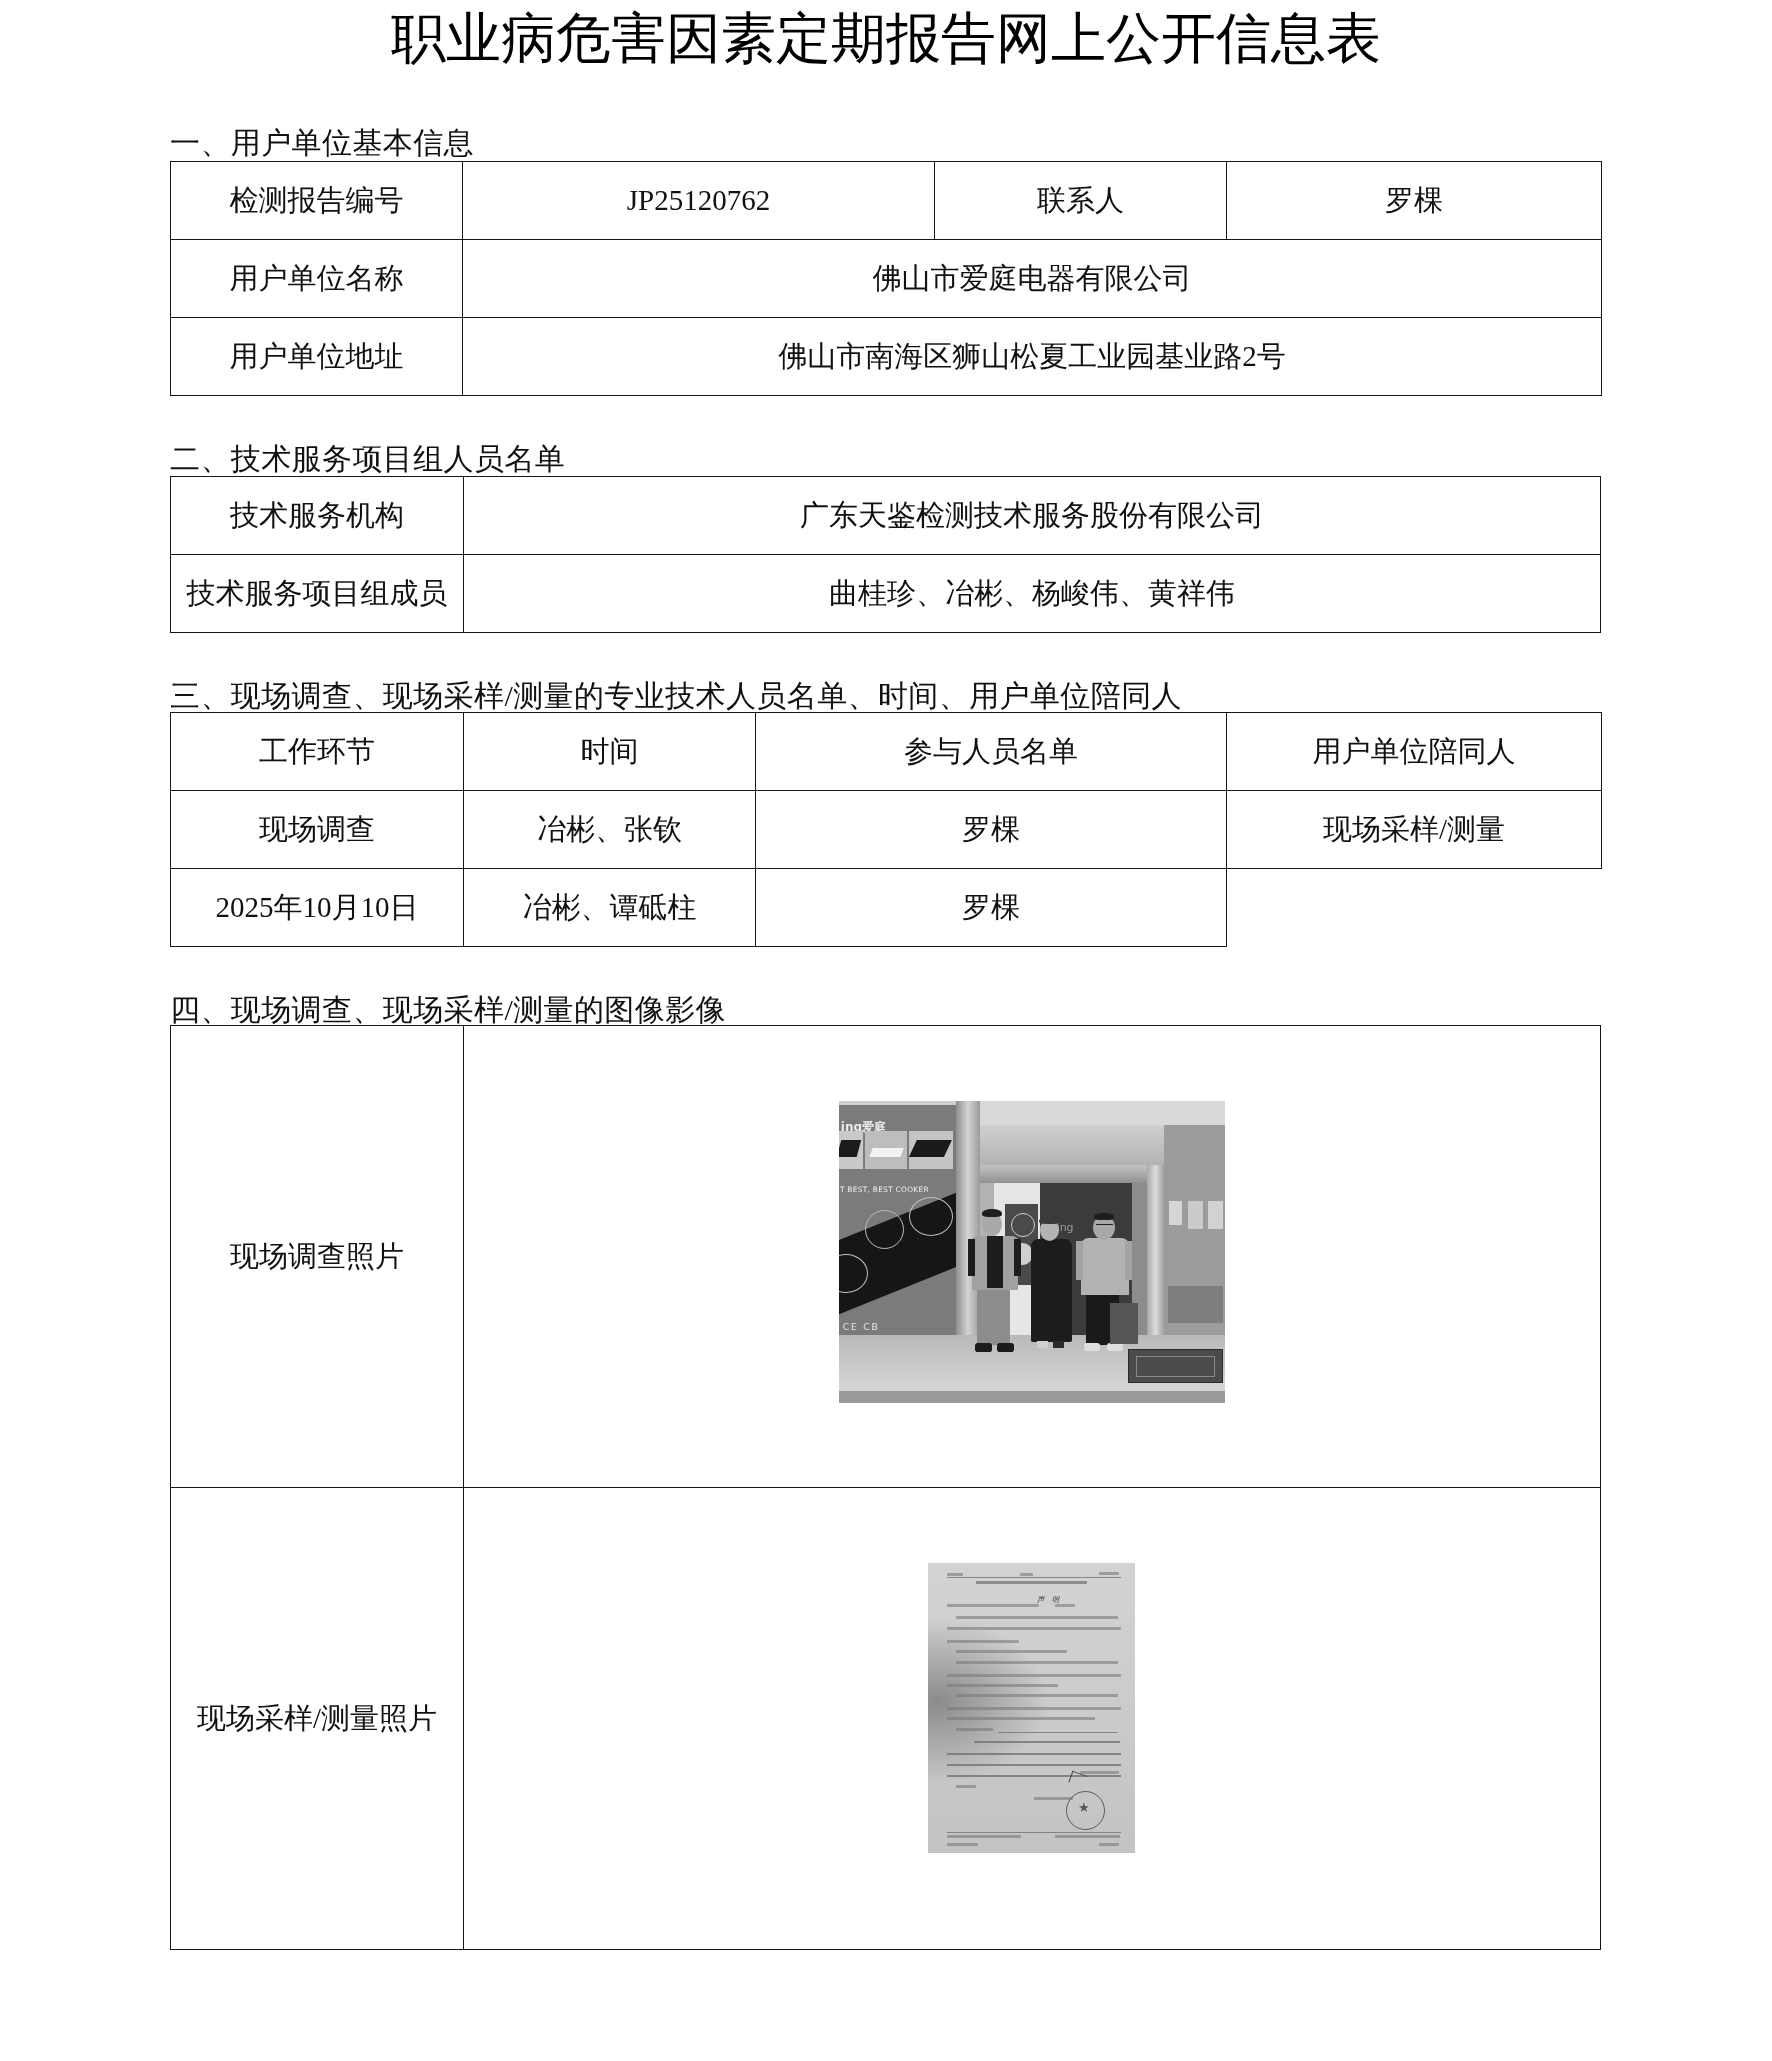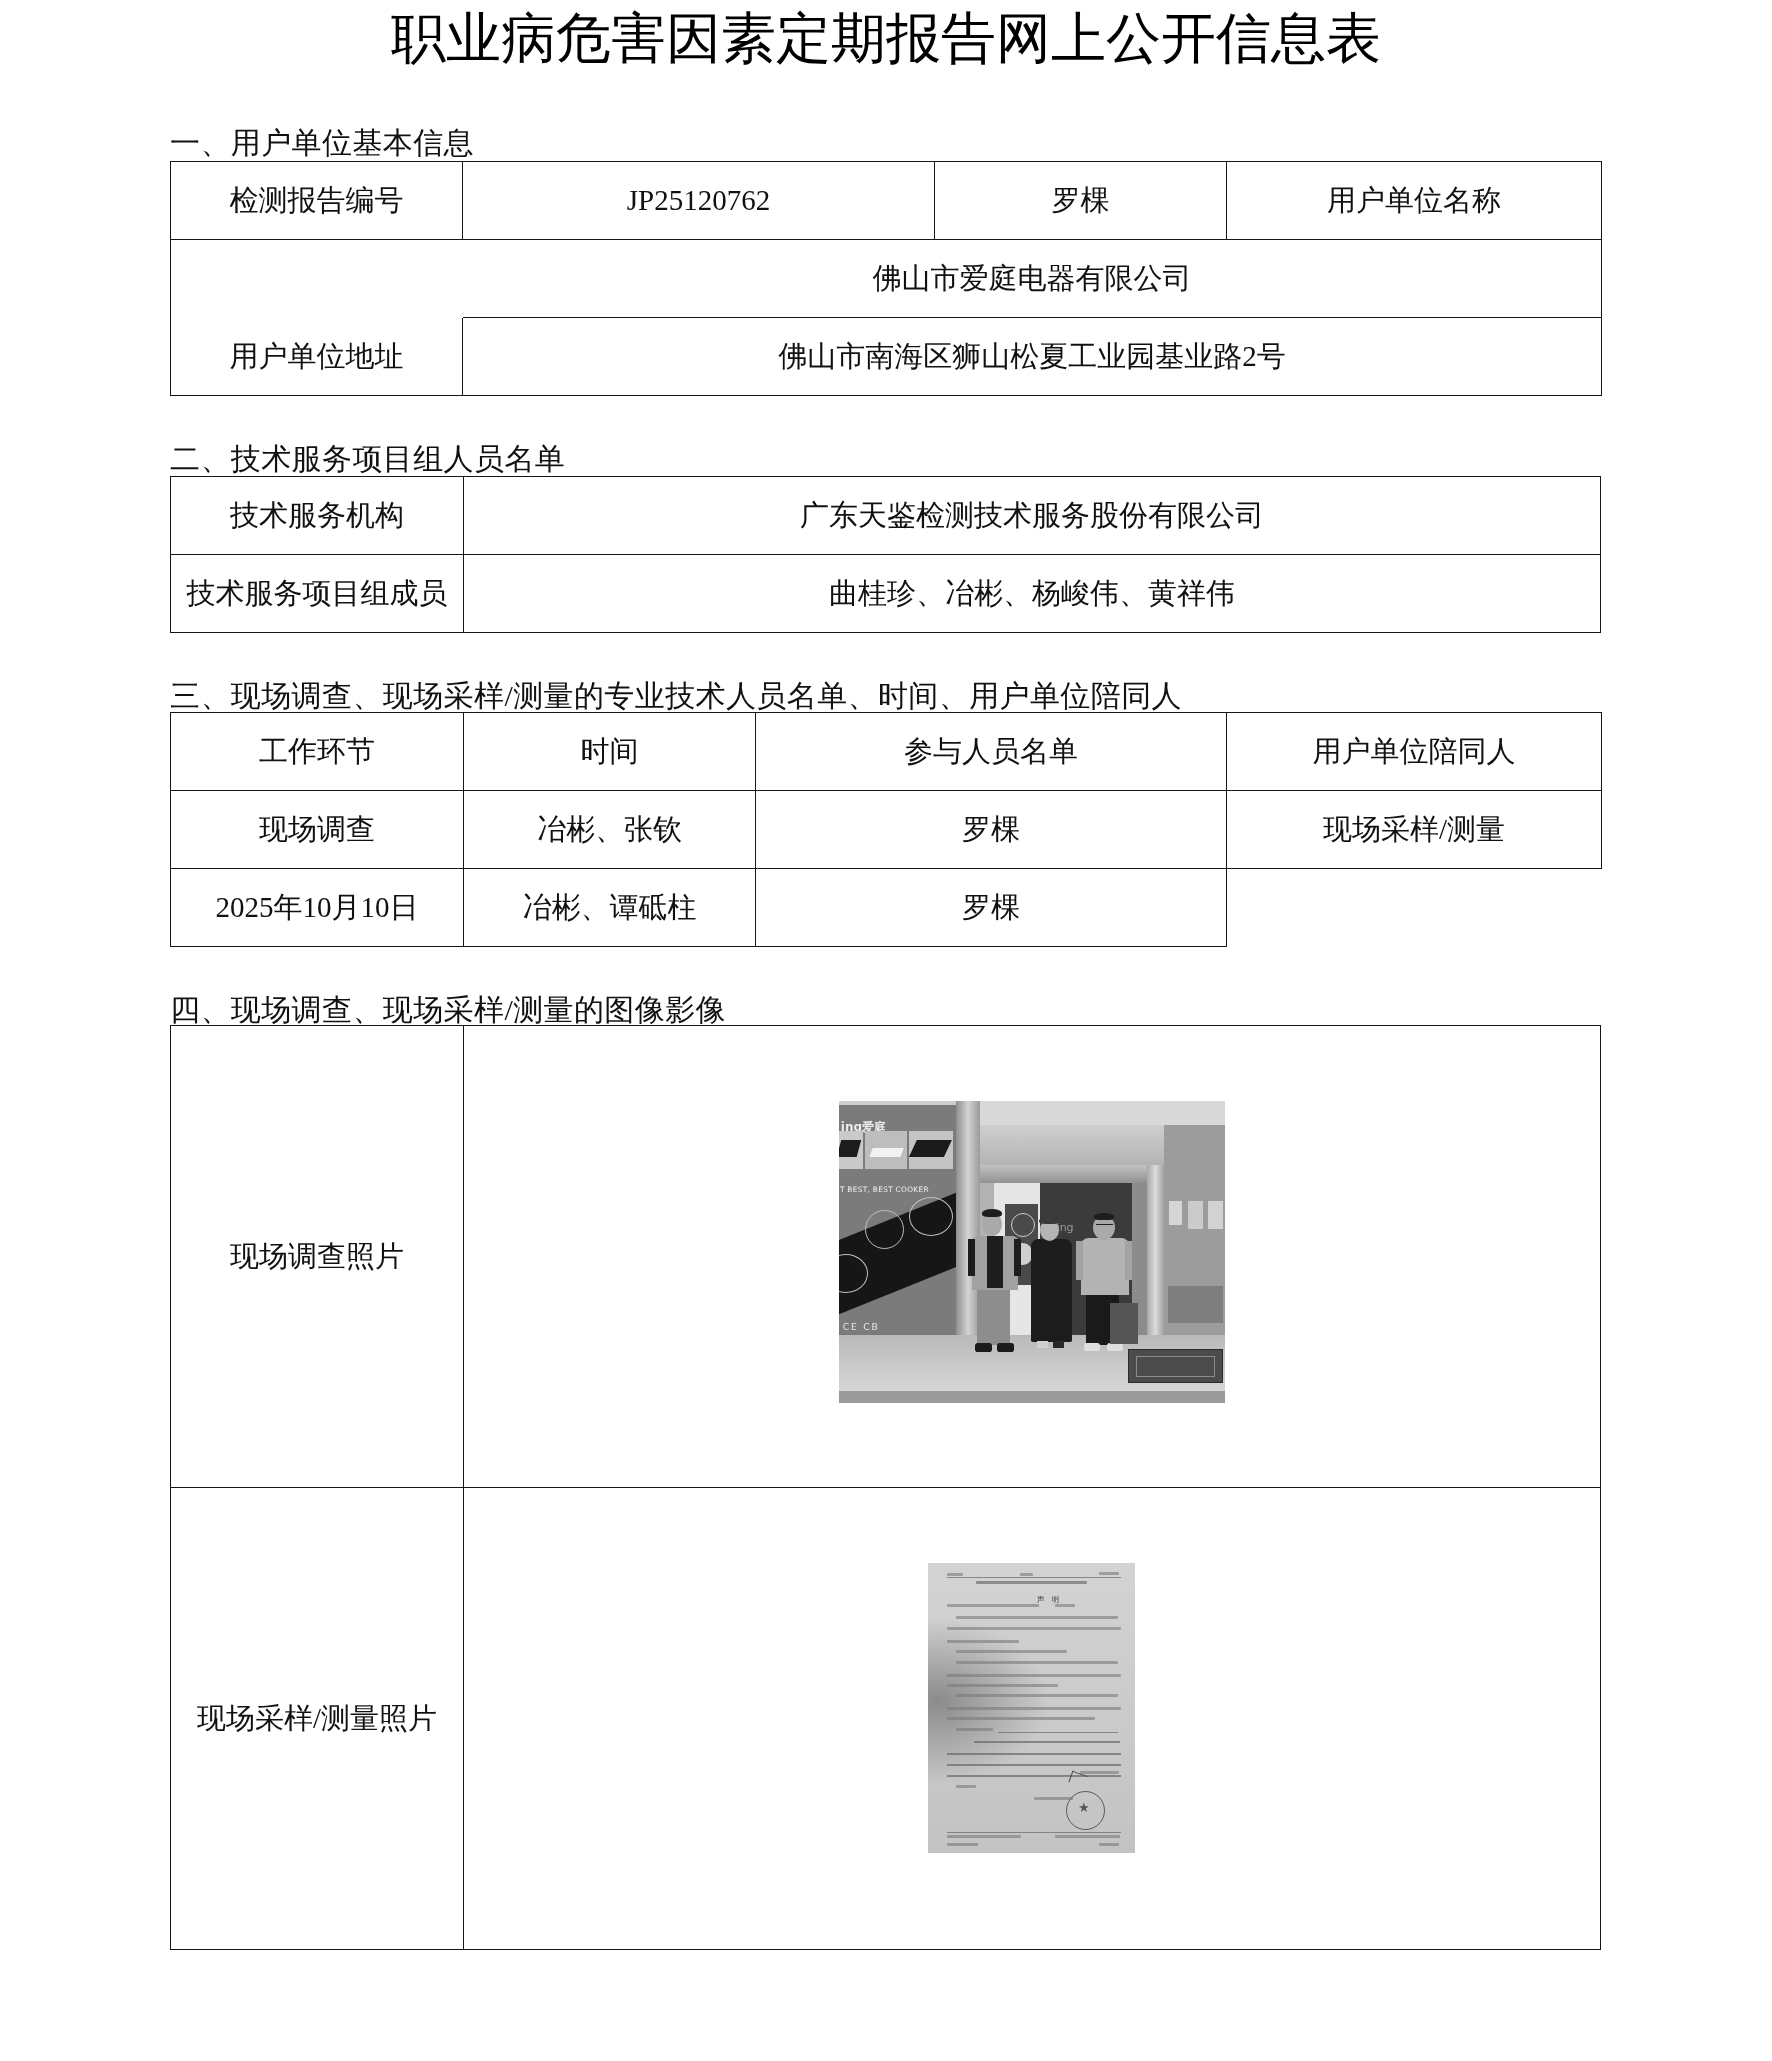--- a/index.html
+++ b/index.html
@@ -30,34 +30,35 @@
   .person-head { border-radius:50%; background:#a9a9a9; }
   .hair { border-radius:50% 50% 30% 30%; background:#1e1e1e; }
 
   
   .p2 { left:464px; top:75px; width:207px; height:290px;
         background:
           radial-gradient(ellipse 111px 83px at 9.2px 138px, rgba(60,60,60,0.45), rgba(60,60,60,0) 100%),
           linear-gradient(#d3d3d3, #c3c3c3); }
   .doc-line { height:1.8px; background:#6d6d6d; opacity:0.75; }
   .doc-txt { height:2.8px; background:#7a7a7a; opacity:0.6; border-radius:0.9px; }
-  .doc-heading { left:0; width:243px; top:21px; text-align:center; font-size:7.4px; color:#333; letter-spacing:2.8px; }
+  .doc-heading { left:0; width:243px; top:21px; text-align:center; font-size:7.4px; color:#333; letter-spacing:2.8px;font-style:italic; }
   .stamp { left:138px; top:228px; width:37px; height:37px; border:1.8px solid #5a5a5a; border-radius:50%; }
 </style>
 </head>
 <body>
 
 <div>
 
   <div class="title">职业病危害因素定期报告网上公开信息表</div>
 
   <div class="sec-h" style="top:126px">一、用户单位基本信息</div>
   <div class="tbl" style="top:161px; grid-template-columns:292px 472px 292px 375px; grid-template-rows:78px 78px 78px;">
     <div class="cell">检测报告编号</div>
     <div class="cell">JP25120762</div>
+    <div class="cell">联系人</div>
     <div class="cell">罗棵</div>
 
     <div class="cell">用户单位名称</div>
     <div class="cell" style="grid-column:2 / span 3">佛山市爱庭电器有限公司</div>
 
     <div class="cell">用户单位地址</div>
     <div class="cell" style="grid-column:2 / span 3">佛山市南海区狮山松夏工业园基业路2号</div>
   </div>
 
   <div class="sec-h" style="top:442px">二、技术服务项目组人员名单</div>

